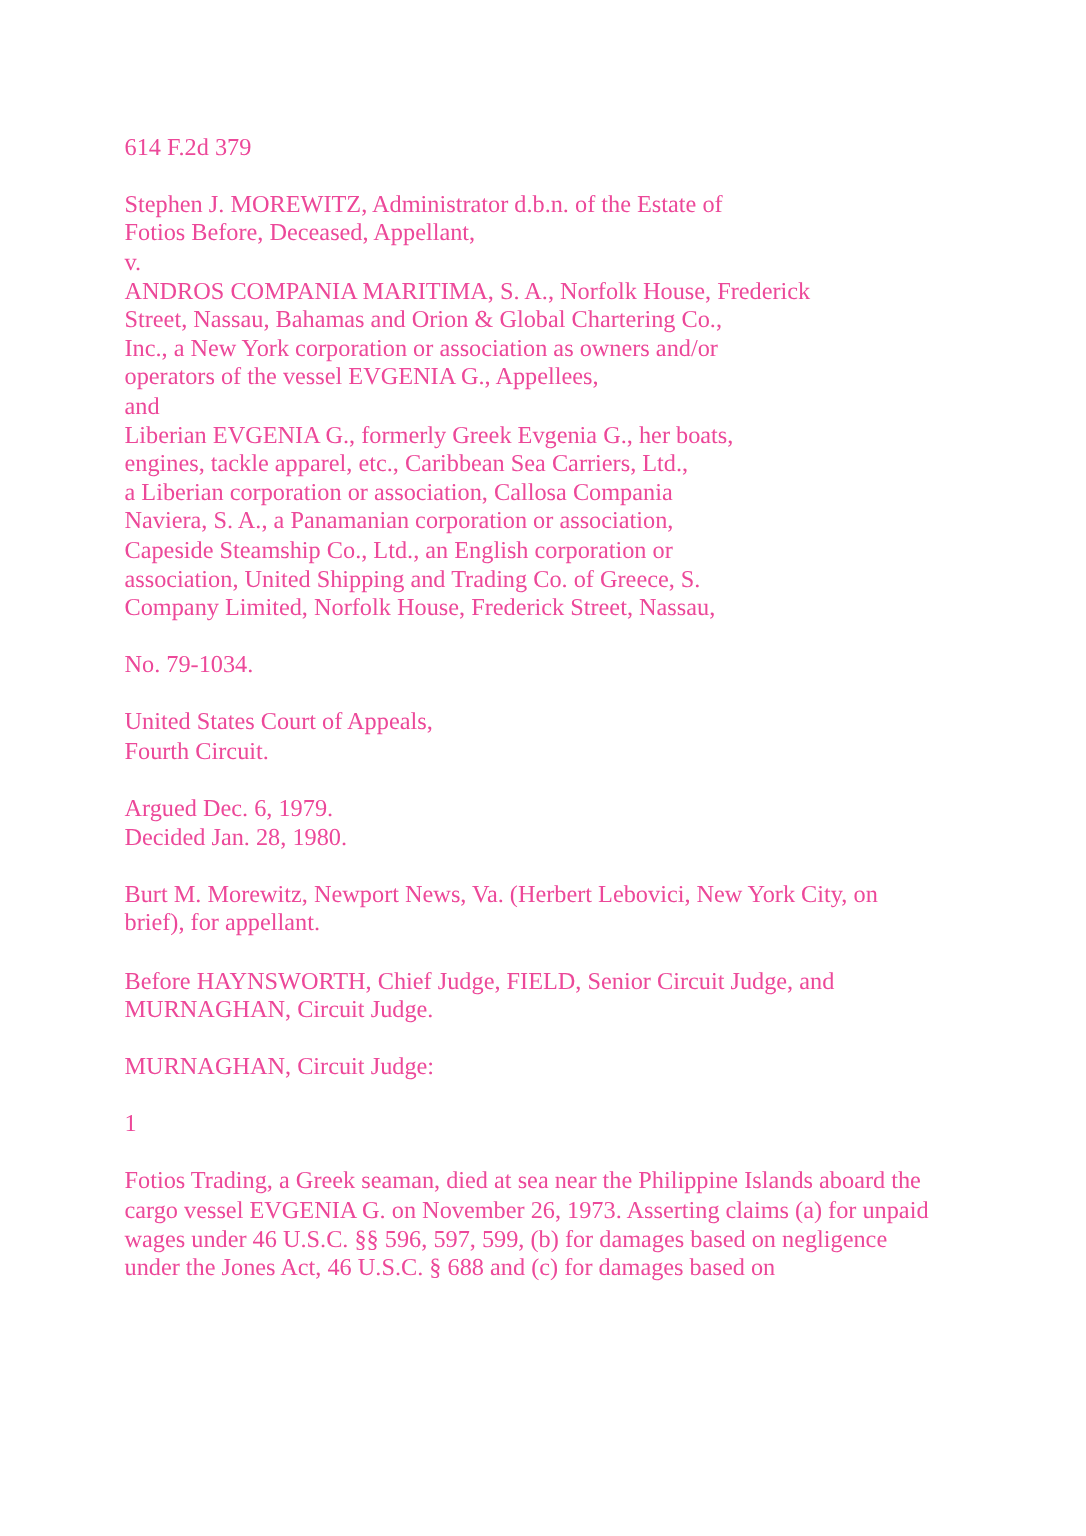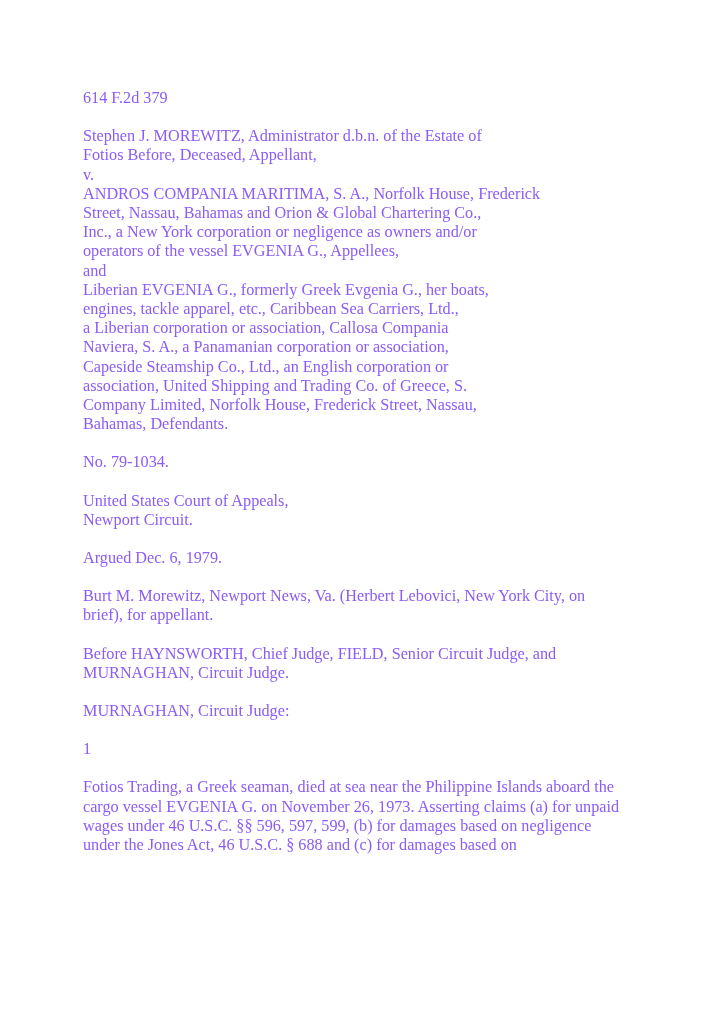--- a/index.html
+++ b/index.html
@@ -14,21 +14,21 @@
     position: relative;
   }
   .page {
     position: absolute;
     left: 83px;
     top: 89px;
     width: 580px;
     font-family: "Liberation Serif", serif;
     font-size: 16.2px;
     line-height: 19.2px;
-    color: #8b5cf6;
+    color: #ec4899;
   }
   .block {
     margin: 0 0 19px 0;
     white-space: normal;
   }
   .line {
     display: block;
     white-space: nowrap;
   }
 </style>
@@ -40,44 +40,44 @@
   <div class="block">
     <span class="line">614 F.2d 379</span>
   </div>
 
   <div class="block">
     <span class="line">Stephen J. MOREWITZ, Administrator d.b.n. of the Estate of</span>
     <span class="line">Fotios Before, Deceased, Appellant,</span>
     <span class="line">v.</span>
     <span class="line">ANDROS COMPANIA MARITIMA, S. A., Norfolk House, Frederick</span>
     <span class="line">Street, Nassau, Bahamas and Orion &amp; Global Chartering Co.,</span>
-    <span class="line">Inc., a New York corporation or negligence as owners and/or</span>
+    <span class="line">Inc., a New York corporation or association as owners and/or</span>
     <span class="line">operators of the vessel EVGENIA G., Appellees,</span>
     <span class="line">and</span>
     <span class="line">Liberian EVGENIA G., formerly Greek Evgenia G., her boats,</span>
     <span class="line">engines, tackle apparel, etc., Caribbean Sea Carriers, Ltd.,</span>
     <span class="line">a Liberian corporation or association, Callosa Compania</span>
     <span class="line">Naviera, S. A., a Panamanian corporation or association,</span>
     <span class="line">Capeside Steamship Co., Ltd., an English corporation or</span>
     <span class="line">association, United Shipping and Trading Co. of Greece, S.</span>
     <span class="line">Company Limited, Norfolk House, Frederick Street, Nassau,</span>
-    <span class="line">Bahamas, Defendants.</span>
   </div>
 
   <div class="block">
     <span class="line">No. 79-1034.</span>
   </div>
 
   <div class="block">
     <span class="line">United States Court of Appeals,</span>
-    <span class="line">Newport Circuit.</span>
+    <span class="line">Fourth Circuit.</span>
   </div>
 
   <div class="block">
     <span class="line">Argued Dec. 6, 1979.</span>
+    <span class="line">Decided Jan. 28, 1980.</span>
   </div>
 
   <div class="block">
     <span class="line">Burt M. Morewitz, Newport News, Va. (Herbert Lebovici, New York City, on</span>
     <span class="line">brief), for appellant.</span>
   </div>
 
 
   <div class="block">
     <span class="line">Before HAYNSWORTH, Chief Judge, FIELD, Senior Circuit Judge, and</span>

